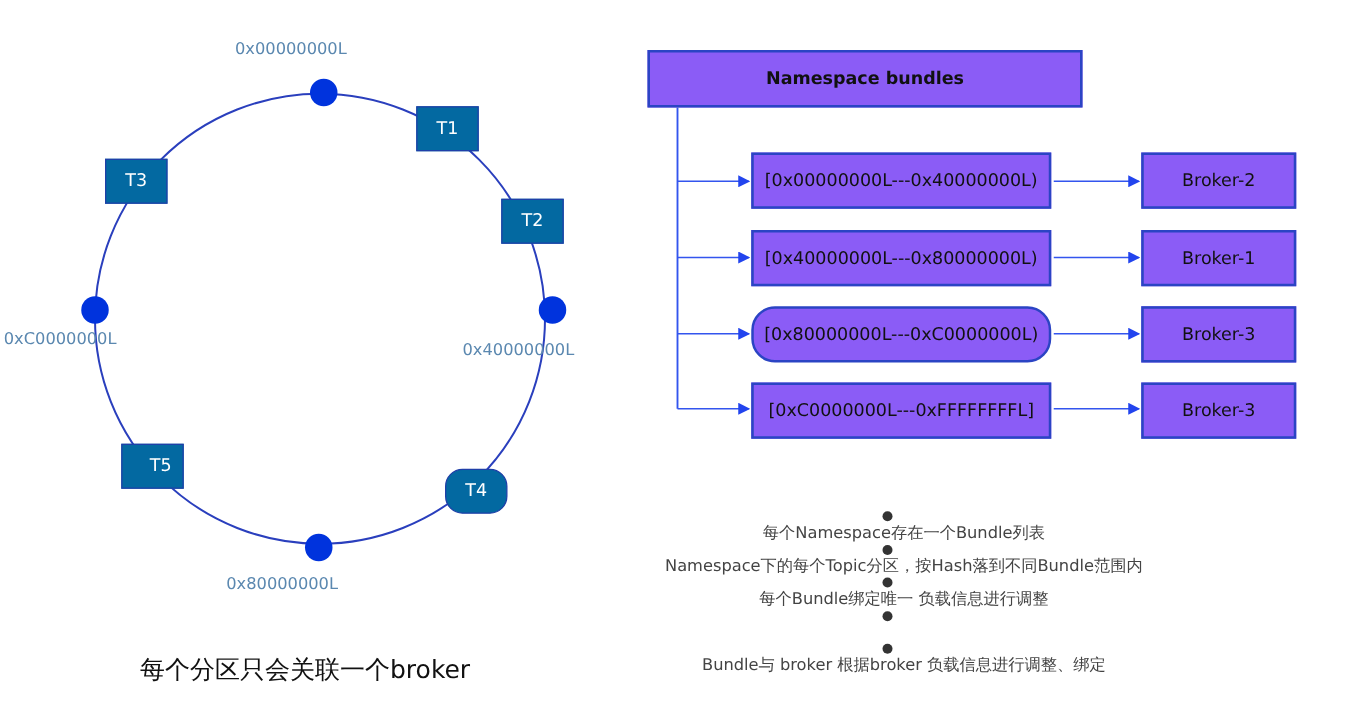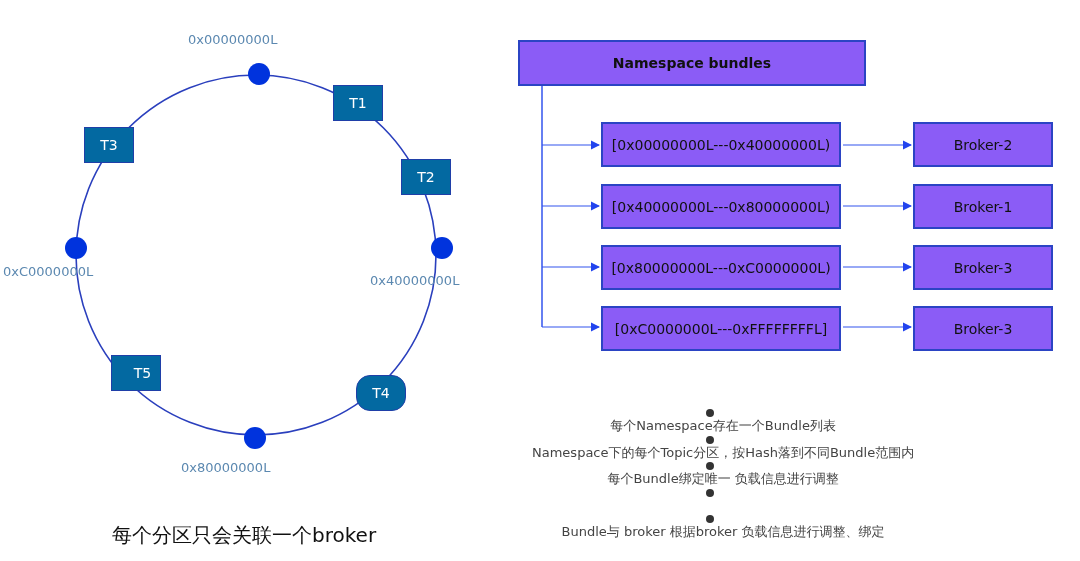--- a/index.html
+++ b/index.html
@@ -8,21 +8,21 @@
   #ring-svg { position: absolute; left: 0; top: 0; }
   .hash-label { position: absolute; font-size: 13px; color: #5b88b0; white-space: nowrap; }
   .topic { position: absolute; width: 50px; height: 36px; background: #0369a1; border: 1px solid #1f3fa8;
            color: #ffffff; font-size: 14px; display: flex; align-items: center; justify-content: center; box-sizing: border-box; }
   .caption { position: absolute; left: 112px; top: 522px; font-size: 20px; color: #111; white-space: nowrap; }
 
   .box { position: absolute; border: 2px solid #2b44c4; background: #8b5cf6; box-sizing: border-box;
          display: flex; align-items: center; justify-content: center; font-size: 14px; color: #111; white-space: nowrap; }
   .ns-box { left: 518px; top: 40px; width: 348px; height: 46px; font-weight: bold; font-size: 14px; }
   .range-box { left: 601px; width: 240px; height: 45px; }
-  .broker-box { left: 913px; width: 140px; height: 45px; }
+  .broker-box { left: 913px; width: 124px; height: 45px; }
   #tree-svg { position: absolute; left: 0; top: 0; }
 
   .bullets { position: absolute; left: 532px; top: 409px; margin: 0; padding: 0; list-style: none; }
   .bullets li { height: 26.5px; display: flex; align-items: center; font-size: 13px; color: #444; white-space: nowrap; flex-direction: column; }
   .bullets .dot { width: 8px; height: 8px; border-radius: 50%; background: #333; margin-right: 26px; display: inline-block; }
 </style>
 </head>
 <body>
 
 <svg id="ring-svg" width="500" height="561">
@@ -35,21 +35,21 @@
 
 <div class="hash-label" style="left:188px;top:32px;">0x00000000L</div>
 <div class="hash-label" style="left:370px;top:273px;">0x40000000L</div>
 <div class="hash-label" style="left:181px;top:460px;">0x80000000L</div>
 <div class="hash-label" style="left:3px;top:264px;">0xC0000000L</div>
 
 <div class="topic" style="left:333px;top:85px;">T1</div>
 <div class="topic" style="left:401px;top:159px;">T2</div>
 <div class="topic" style="left:84px;top:127px;">T3</div>
 <div class="topic" style="left:356px;top:375px;border-radius:14px;">T4</div>
-<div class="topic" style="left:111px;top:355px;padding-left:13px;">T5</div>
+<div class="topic" style="left:97px;top:355px;padding-left:13px;">T5</div>
 
 <div class="caption">每个分区只会关联一个broker</div>
 
 <svg id="tree-svg" width="1080" height="561">
   <defs>
     <marker id="arr" markerWidth="8" markerHeight="8" refX="7" refY="4" orient="auto">
       <path d="M0,0 L8,4 L0,8 Z" fill="#2244ee"></path>
     </marker>
   </defs>
   <line x1="542" y1="86" x2="542" y2="327" stroke="#3355ee" stroke-width="1.5"></line>
@@ -60,21 +60,21 @@
   <line x1="843" y1="145" x2="911" y2="145" stroke="#3355ee" stroke-width="1.2" marker-end="url(#arr)"></line>
   <line x1="843" y1="206" x2="911" y2="206" stroke="#3355ee" stroke-width="1.2" marker-end="url(#arr)"></line>
   <line x1="843" y1="267" x2="911" y2="267" stroke="#3355ee" stroke-width="1.2" marker-end="url(#arr)"></line>
   <line x1="843" y1="327" x2="911" y2="327" stroke="#3355ee" stroke-width="1.2" marker-end="url(#arr)"></line>
 </svg>
 
 <div class="box ns-box">Namespace bundles</div>
 
 <div class="box range-box" style="top:122px;">[0x00000000L---0x40000000L)</div>
 <div class="box range-box" style="top:184px;">[0x40000000L---0x80000000L)</div>
-<div class="box range-box" style="top:245px;">[0x80000000L---0xC0000000L)</div>
+<div class="box range-box" style="top:245px;border-radius:19px;">[0x80000000L---0xC0000000L)</div>
 <div class="box range-box" style="top:306px;">[0xC0000000L---0xFFFFFFFFL]</div>
 
 <div class="box broker-box" style="top:122px;">Broker-2</div>
 <div class="box broker-box" style="top:184px;">Broker-1</div>
 <div class="box broker-box" style="top:245px;">Broker-3</div>
 <div class="box broker-box" style="top:306px;">Broker-3</div>
 
 <ul class="bullets">
   <li>
       <span class="dot"></span>

